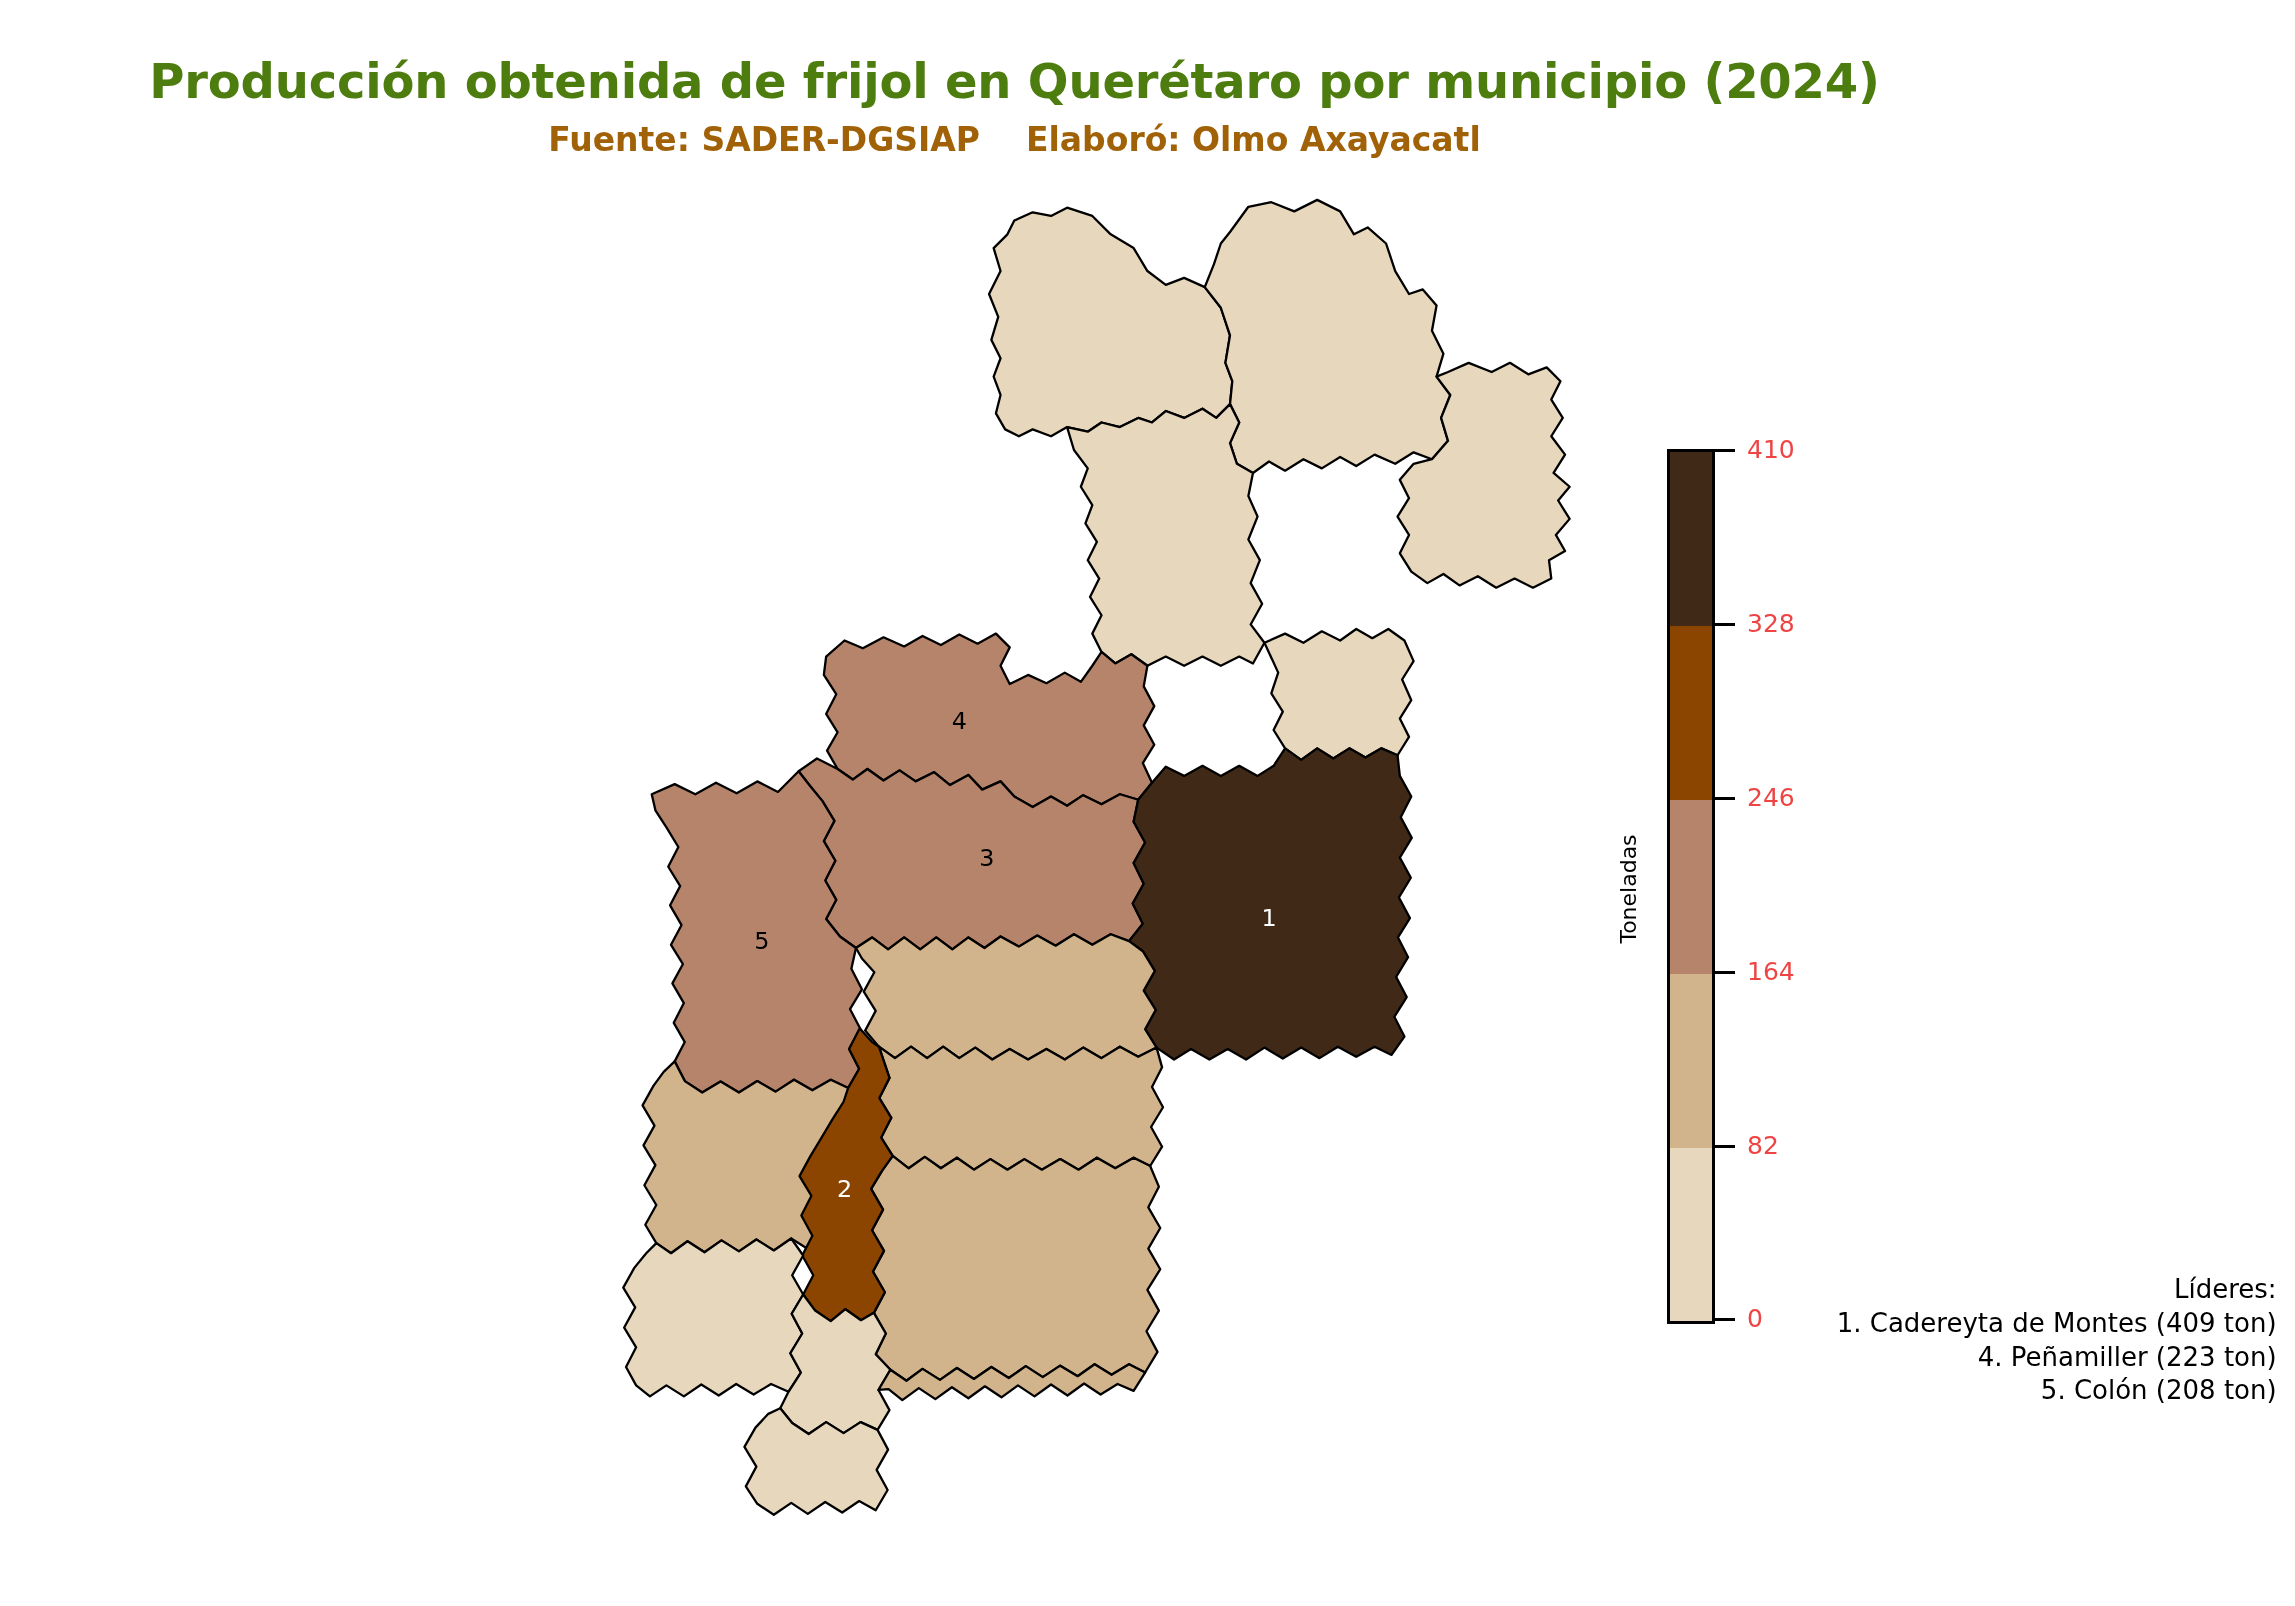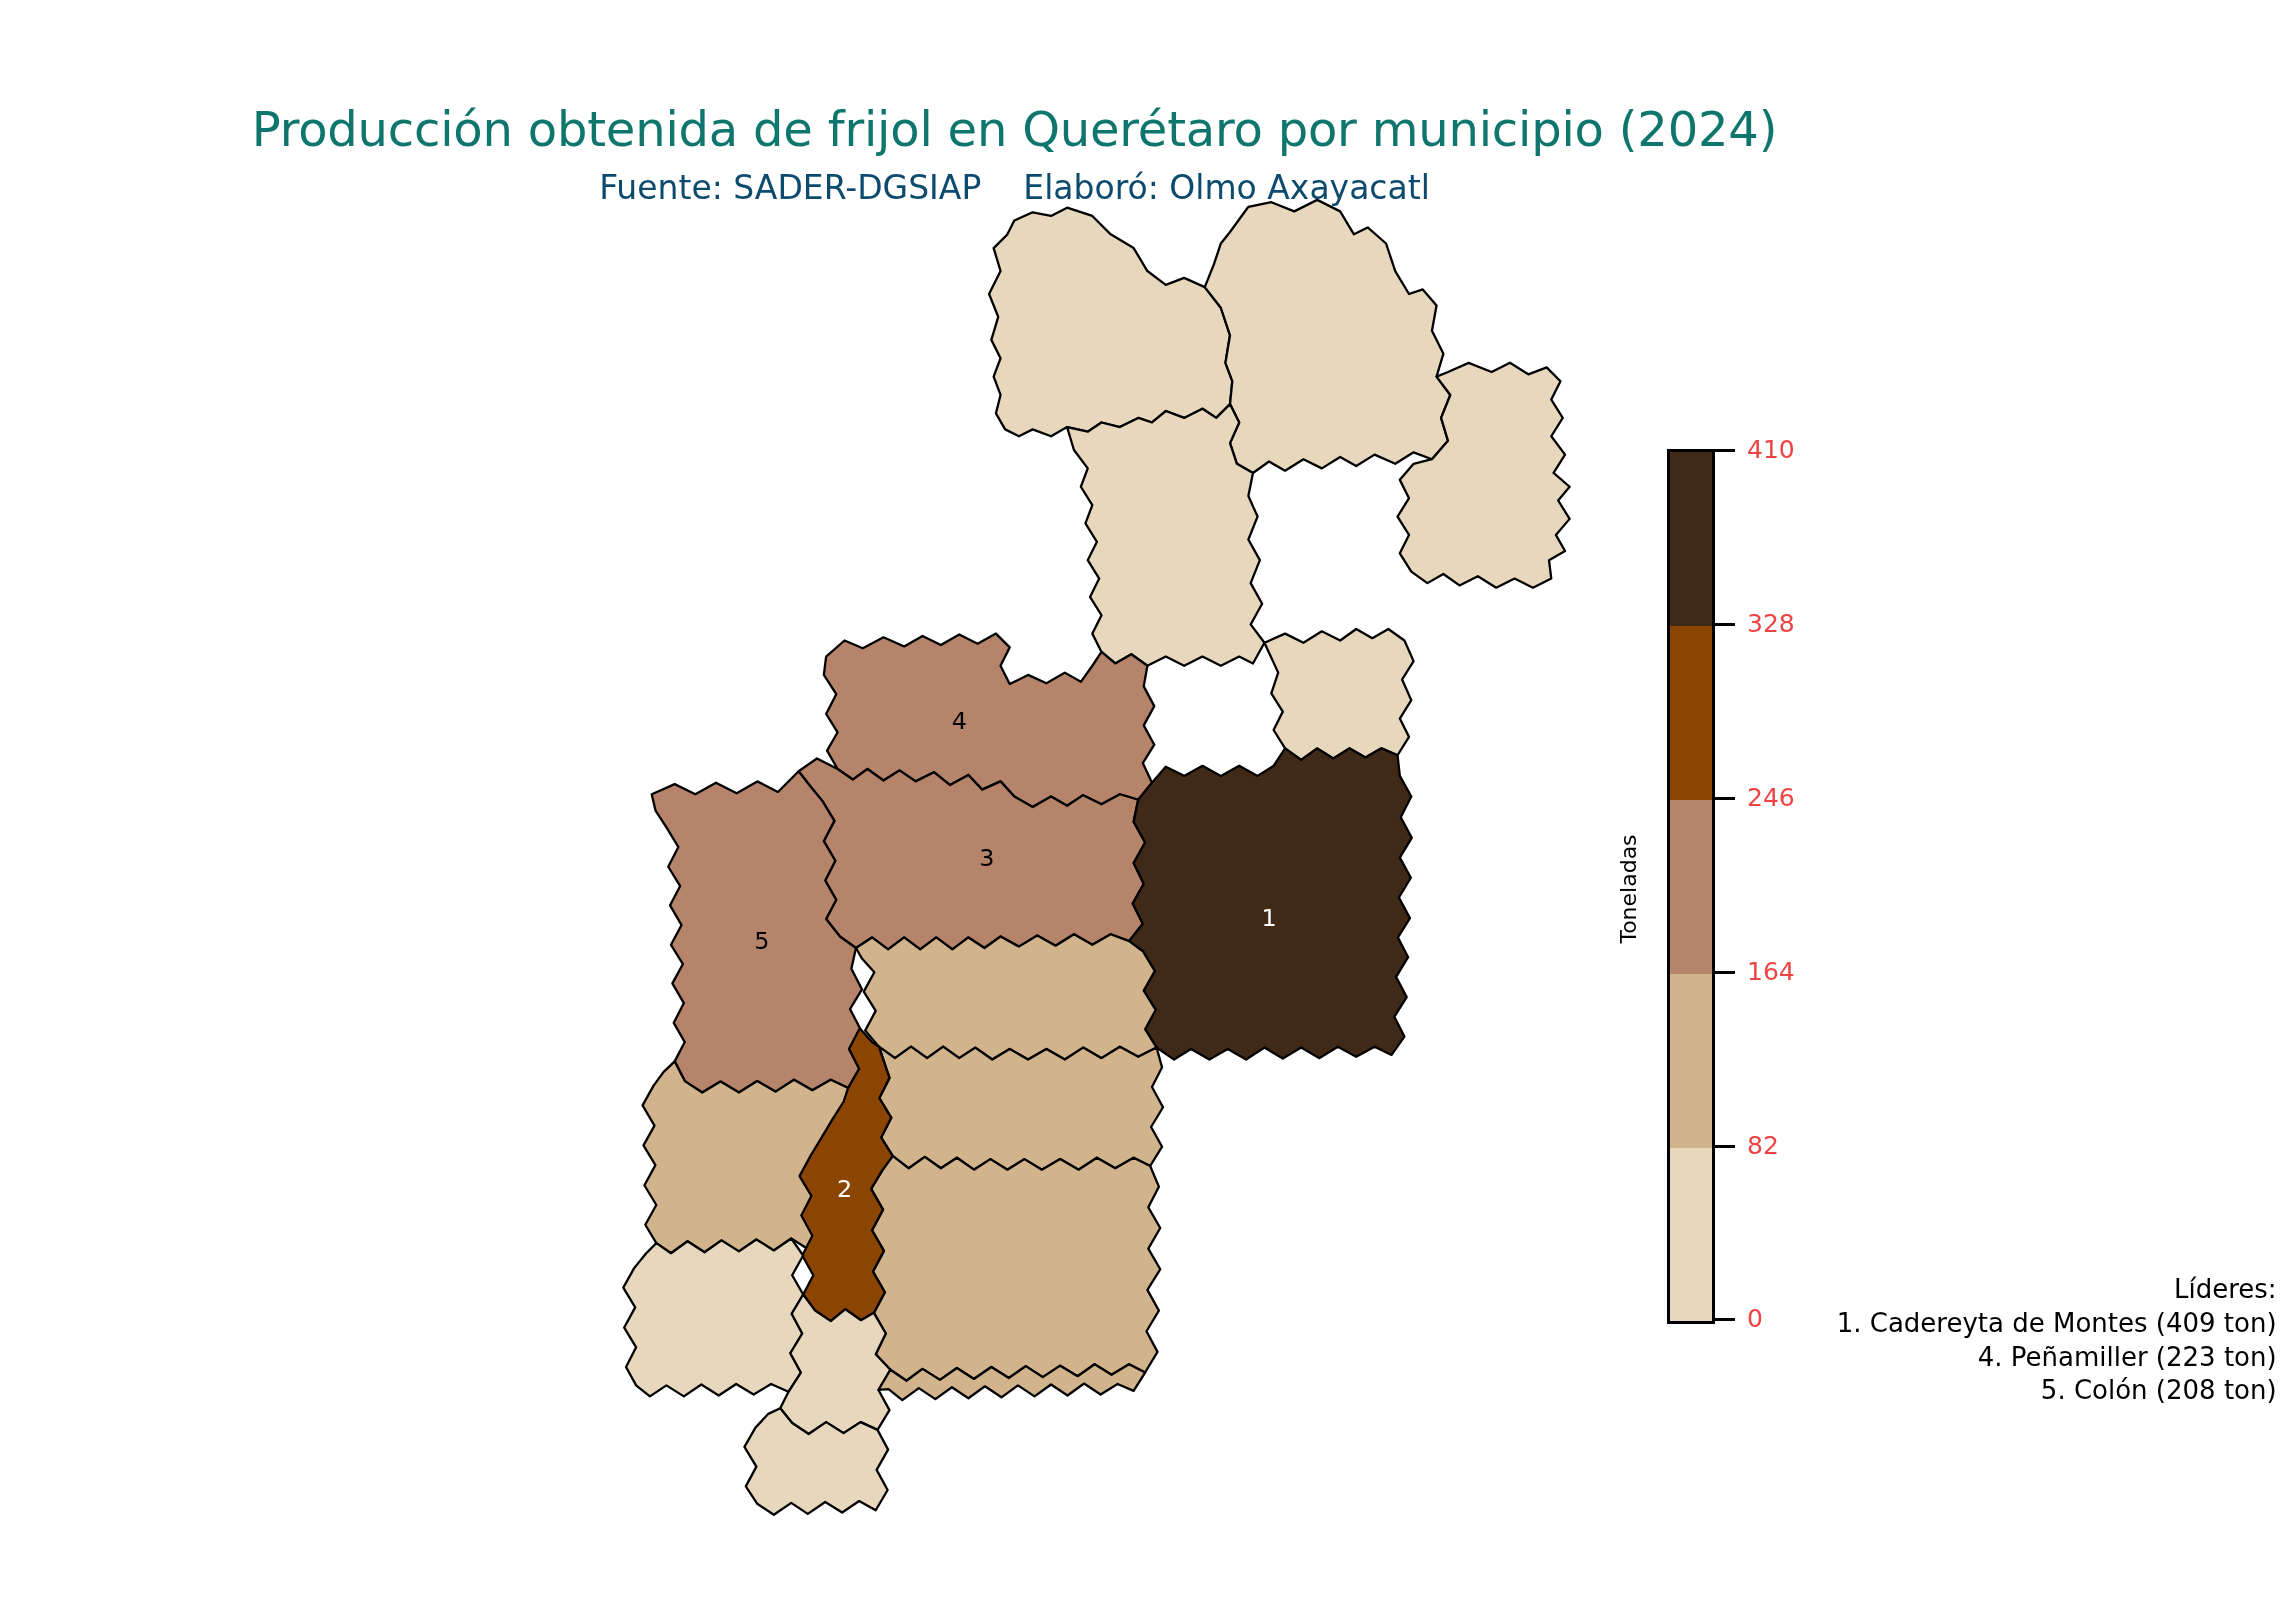--- a/index.html
+++ b/index.html
@@ -26,31 +26,30 @@
   .title-block {
     position: absolute;
     left: 0;
     top: 55px;
     width: 2029px;
     text-align: center;
   }
   .main-title {
     font-size: 48px;
     line-height: 1.12;
-    font-weight: 400;
+    font-weight: 700;
     letter-spacing: -0.2px;
-    color: #0f766e;
-    margin-top: 48px;
+    color: #4d7c0f;
   }
   .sub-title {
     margin-top: 12px;
     font-size: 33px;
     line-height: 1.15;
-    font-weight: 400;
-    color: #0c4a6e;
+    font-weight: 700;
+    color: #a16207;
     white-space: pre;
   }
   
   #map-area {
     position: absolute;
     left: 358px;
     top: 179px;
     width: 1230px;
     height: 1359px;
   }

